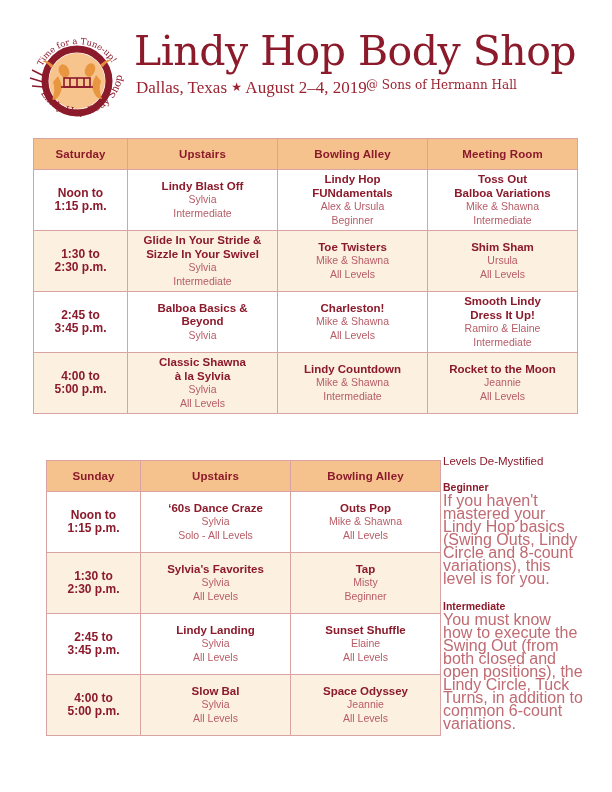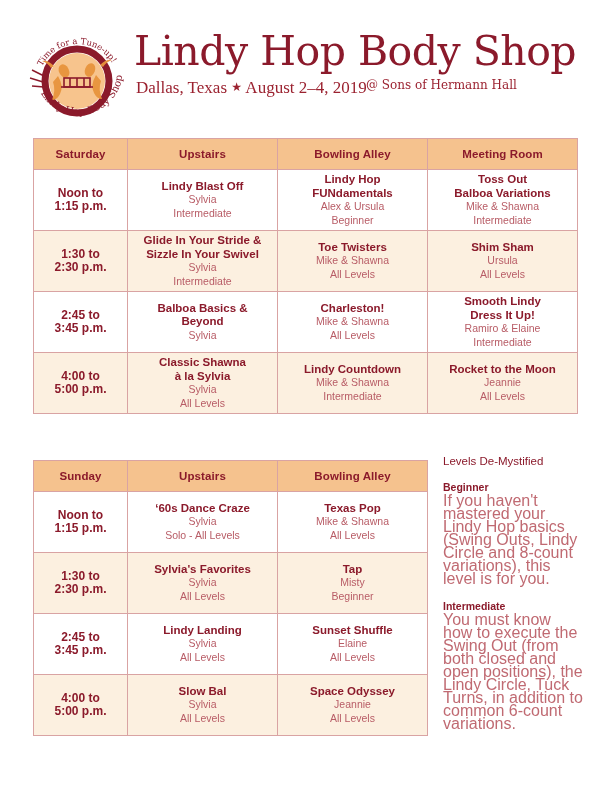--- a/index.html
+++ b/index.html
@@ -49,21 +49,21 @@
   .row-white td{background:#ffffff;}
   .row-tint td{background:#FCF0E0;}
 
   .time{
     color:#8B1A2B;font-weight:bold;font-size:12px;line-height:13.5px;
   }
   .cls-title{color:#8B1A2B;font-weight:bold;font-size:11.5px;line-height:13.5px;}
   .cls-sub{color:#B85C66;font-weight:normal;font-size:10.5px;line-height:13.5px;}
 
   #sat-table{left:33px;top:138px;width:544px;}
-  #sun-table{left:33px;top:460px;width:394px;border-radius:25px;}
+  #sun-table{left:46px;top:460px;width:394px;border-radius:25px;}
 
   .c-time{width:94px;}
   .c-room{width:150px;}
 
   
   .levels{position:absolute;left:443px;top:455px;width:140px;}
   .levels-head{
     color:#8B1A2B;font-weight:normal;font-size:11.5px;margin-bottom:14px;
   }
   .lvl-name{color:#8B1A2B;font-weight:bold;font-size:10.5px;margin-bottom:1px;}
@@ -258,21 +258,21 @@
         <td>
           <div class="time">Noon to</div>
           <div class="time">1:15 p.m.</div>
         </td>
         <td>
           <div class="cls-title">‘60s Dance Craze</div>
           <div class="cls-sub">Sylvia</div>
           <div class="cls-sub">Solo - All Levels</div>
         </td>
         <td>
-          <div class="cls-title">Texas Pop</div>
+          <div class="cls-title">Outs Pop</div>
           <div class="cls-sub">Mike &amp; Shawna</div>
           <div class="cls-sub">All Levels</div>
         </td>
       </tr>
       <tr class="row-tint">
         <td>
           <div class="time">1:30 to</div>
           <div class="time">2:30 p.m.</div>
         </td>
         <td>

